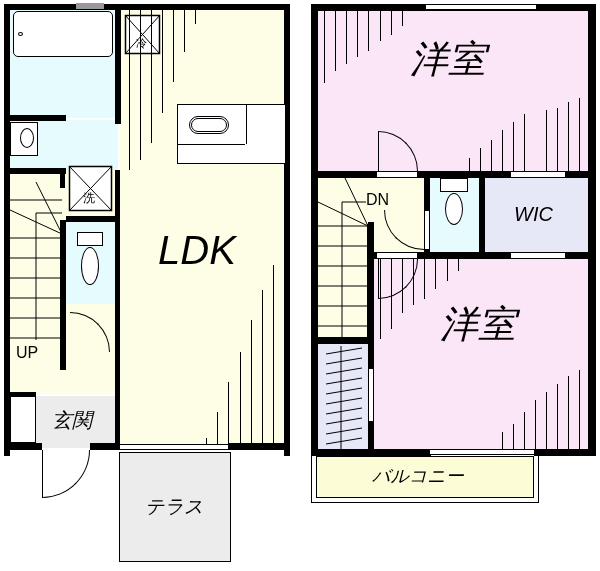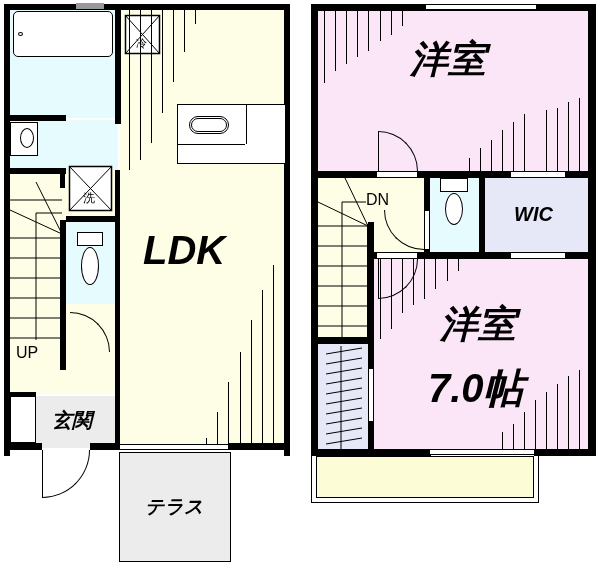--- a/index.html
+++ b/index.html
@@ -5,21 +5,21 @@
   html,body{margin:0;padding:0;background:#ffffff;}
   body{width:600px;height:571px;position:relative;overflow:hidden;font-family:"Liberation Sans",sans-serif;}
   .abs{position:absolute;box-sizing:border-box;}
   .wall{position:absolute;background:#000;}
   .room-cream{background:#fefee6;}
   .room-blue{background:#e6fbfd;}
   .room-pink{background:#fbe6f8;}
   .room-lav{background:#e6e8f8;}
   .room-gray{background:#ececec;}
   .room-bal{background:#fcfcd6;}
-  .label{position:absolute;font-family:"Liberation Sans",sans-serif;font-weight:bold;font-style:italic;color:#000;white-space:nowrap;line-height:1;}
+  .label{position:absolute;font-family:"Liberation Sans",sans-serif;font-weight:normal;font-style:italic;color:#000;white-space:nowrap;line-height:1;}
   .label.big{font-size:40px;}
   .label.mid{font-size:22px;}
   .label.small{font-size:16px;font-weight:normal;font-style:normal;}
   .hatch{position:absolute;width:2px;background:#000;}
   .thin{position:absolute;border:1.5px solid #000;background:#fff;box-sizing:border-box;}
   .win{position:absolute;background:#fff;border-top:1.5px solid #000;border-bottom:1.5px solid #000;box-sizing:border-box;}
   svg{position:absolute;overflow:visible;}
 </style>
 </head>
 <body>
@@ -118,21 +118,21 @@
   <div class="hatch" style="left:206px;top:438px;height:10px;width:1px;"></div>
   <div class="hatch" style="left:217px;top:412px;height:36px;width:1px;"></div>
   <div class="hatch" style="left:228px;top:382px;height:66px;width:1px;"></div>
   <div class="hatch" style="left:240px;top:352px;height:96px;width:1px;"></div>
   <div class="hatch" style="left:251px;top:320px;height:128px;width:1px;"></div>
   <div class="hatch" style="left:262px;top:290px;height:158px;width:1px;"></div>
   <div class="hatch" style="left:273px;top:265px;height:183px;width:1px;"></div>
 
   <div class="win" style="left:120px;top:444px;width:108px;height:6px;"></div>
 
-  <div class="label big" style="left:143px;top:230px;">LDK</div>
+  <div class="label big" style="left:158px;top:230px;">LDK</div>
 
   <div class="label mid" style="left:145px;top:497px;font-size:19px;">テラス</div>
 </div>
 
 <div class="abs" style="left:0;top:0;width:600px;height:571px;pointer-events:none;">
 
   <div class="abs room-pink" style="left:318px;top:10px;width:270px;height:164px;"></div>
   <div class="abs room-cream" style="left:318px;top:178px;width:108px;height:162px;"></div>
   <div class="abs room-blue" style="left:429px;top:178px;width:50px;height:74px;"></div>
   <div class="abs room-lav" style="left:485px;top:178px;width:103px;height:74px;"></div>
@@ -235,14 +235,14 @@
   <div class="hatch" style="left:524px;top:412px;height:38px;width:1px;"></div>
   <div class="hatch" style="left:535px;top:400px;height:50px;width:1px;"></div>
   <div class="hatch" style="left:546px;top:392px;height:58px;width:1px;"></div>
   <div class="hatch" style="left:557px;top:384px;height:66px;width:1px;"></div>
   <div class="hatch" style="left:568px;top:376px;height:74px;width:1px;"></div>
   <div class="hatch" style="left:579px;top:370px;height:80px;width:1px;"></div>
 
   <div class="label big" style="left:410px;top:40px;font-size:38px;">洋室</div>
   <div class="label mid" style="left:514px;top:204px;font-size:20px;">WIC</div>
   <div class="label big" style="left:440px;top:305px;font-size:38px;">洋室</div>
-  <div class="label big" style="left:428px;top:368px;">7.0帖</div>
+  <div class="label mid" style="left:372px;top:467px;font-size:18px;">バルコニー</div>
 </div>
 
 </body></html>

